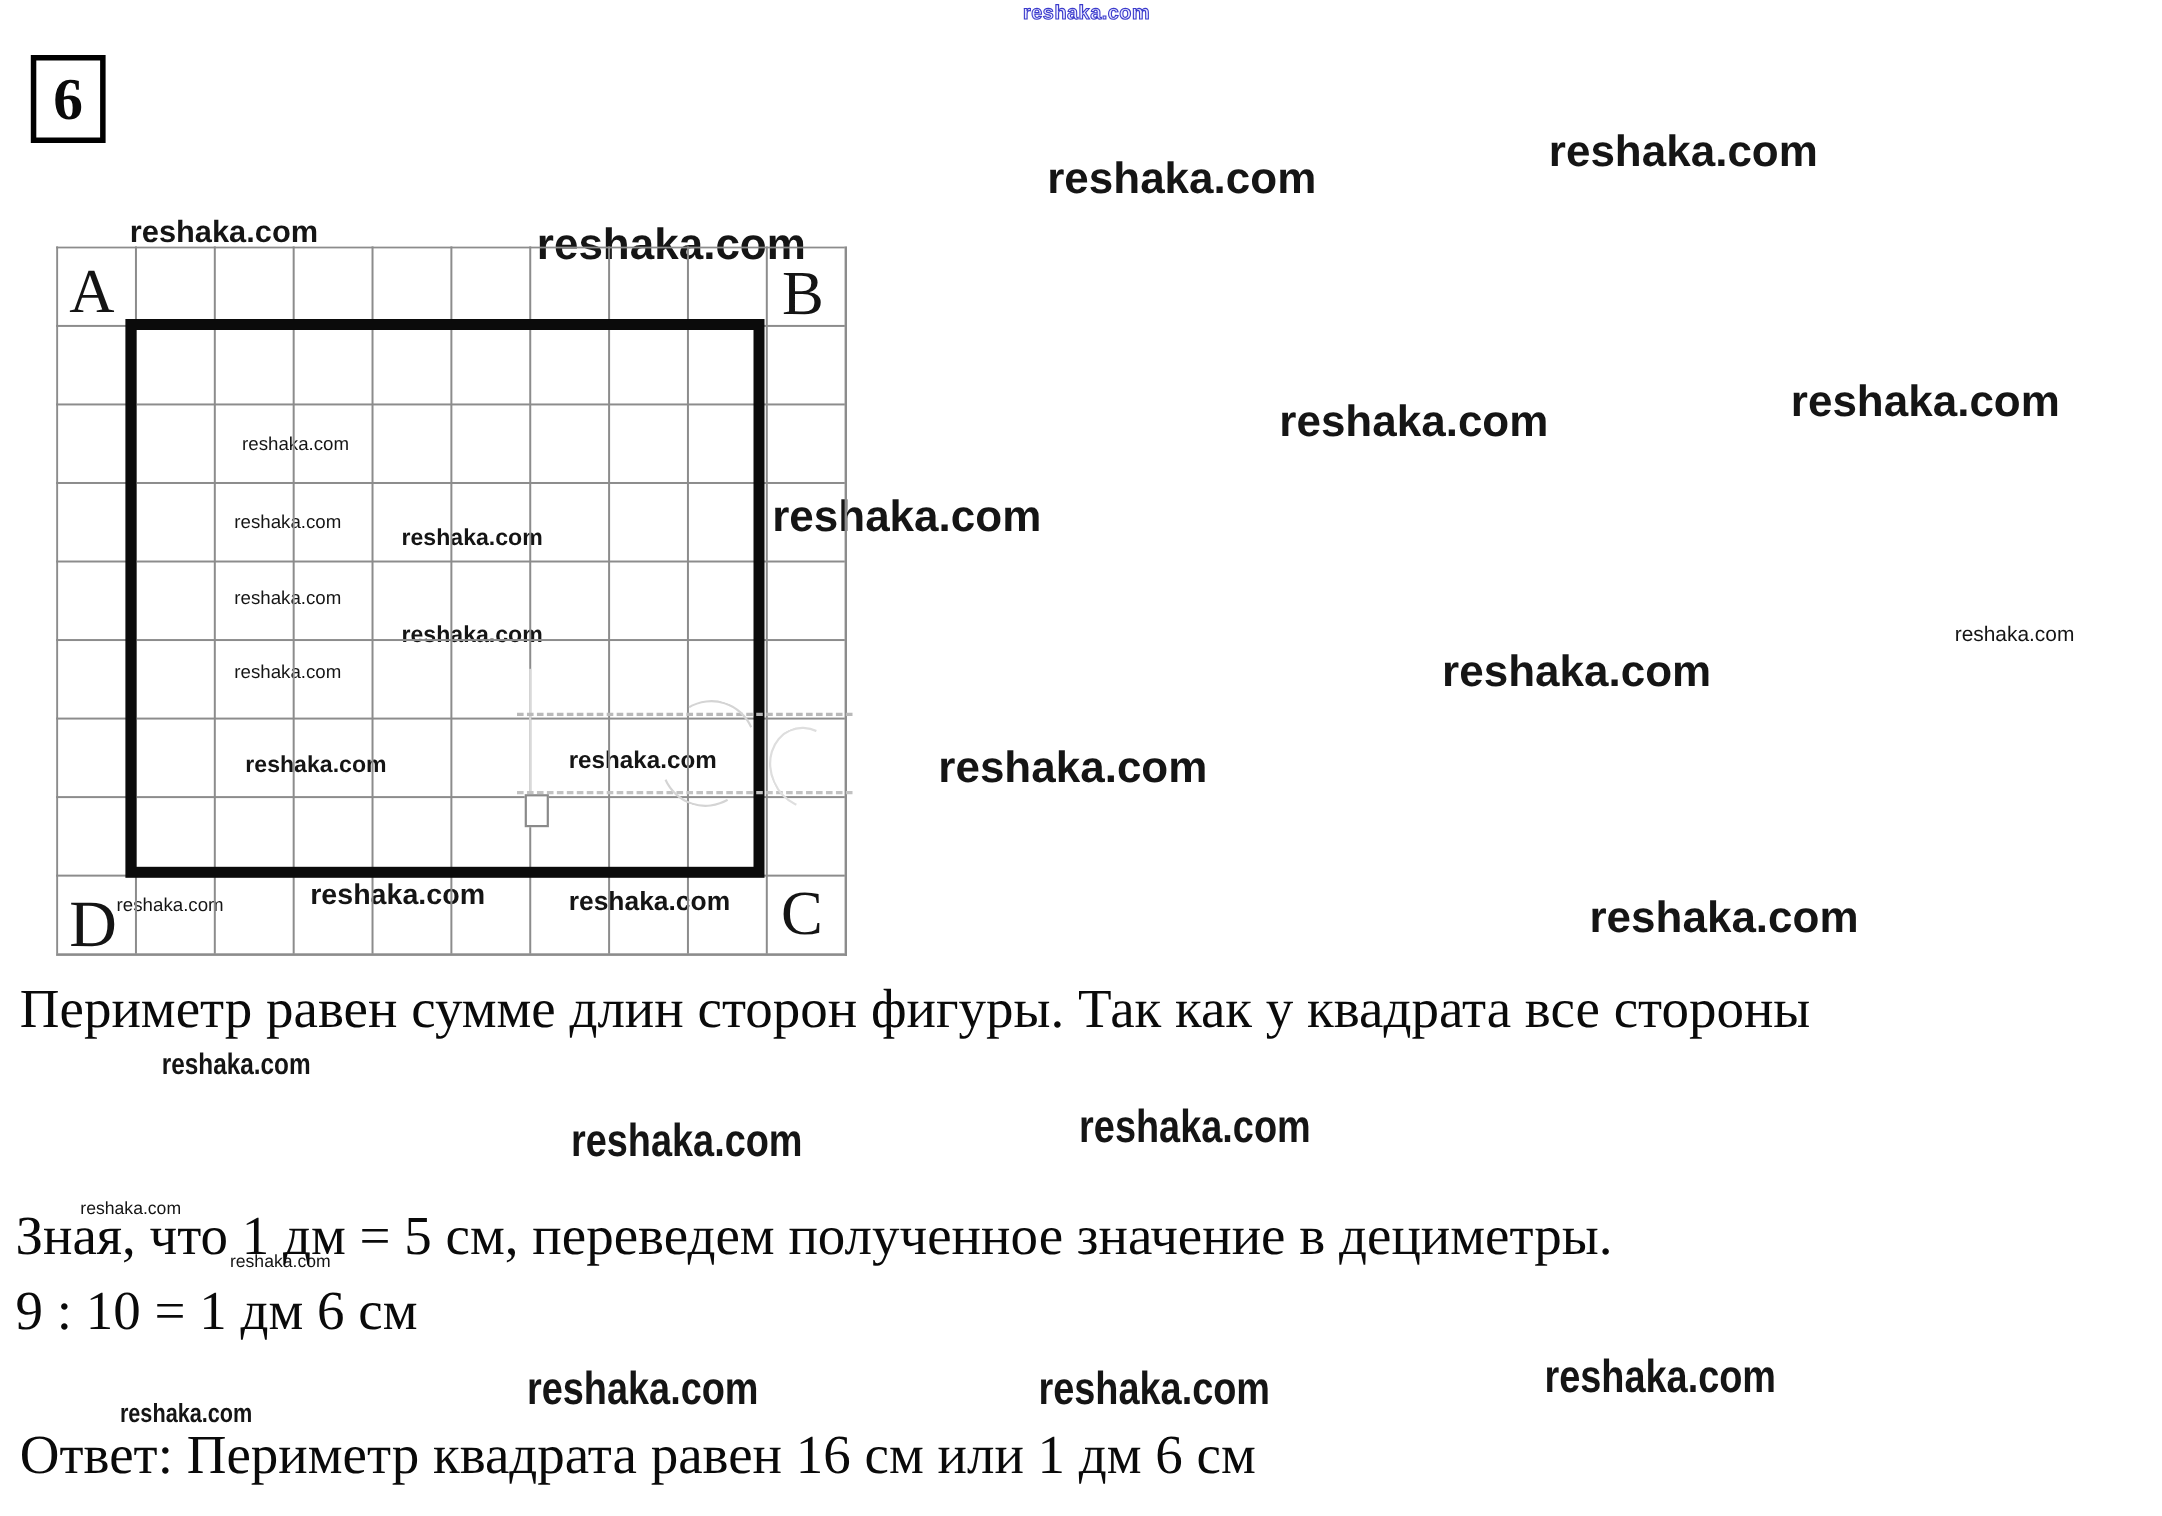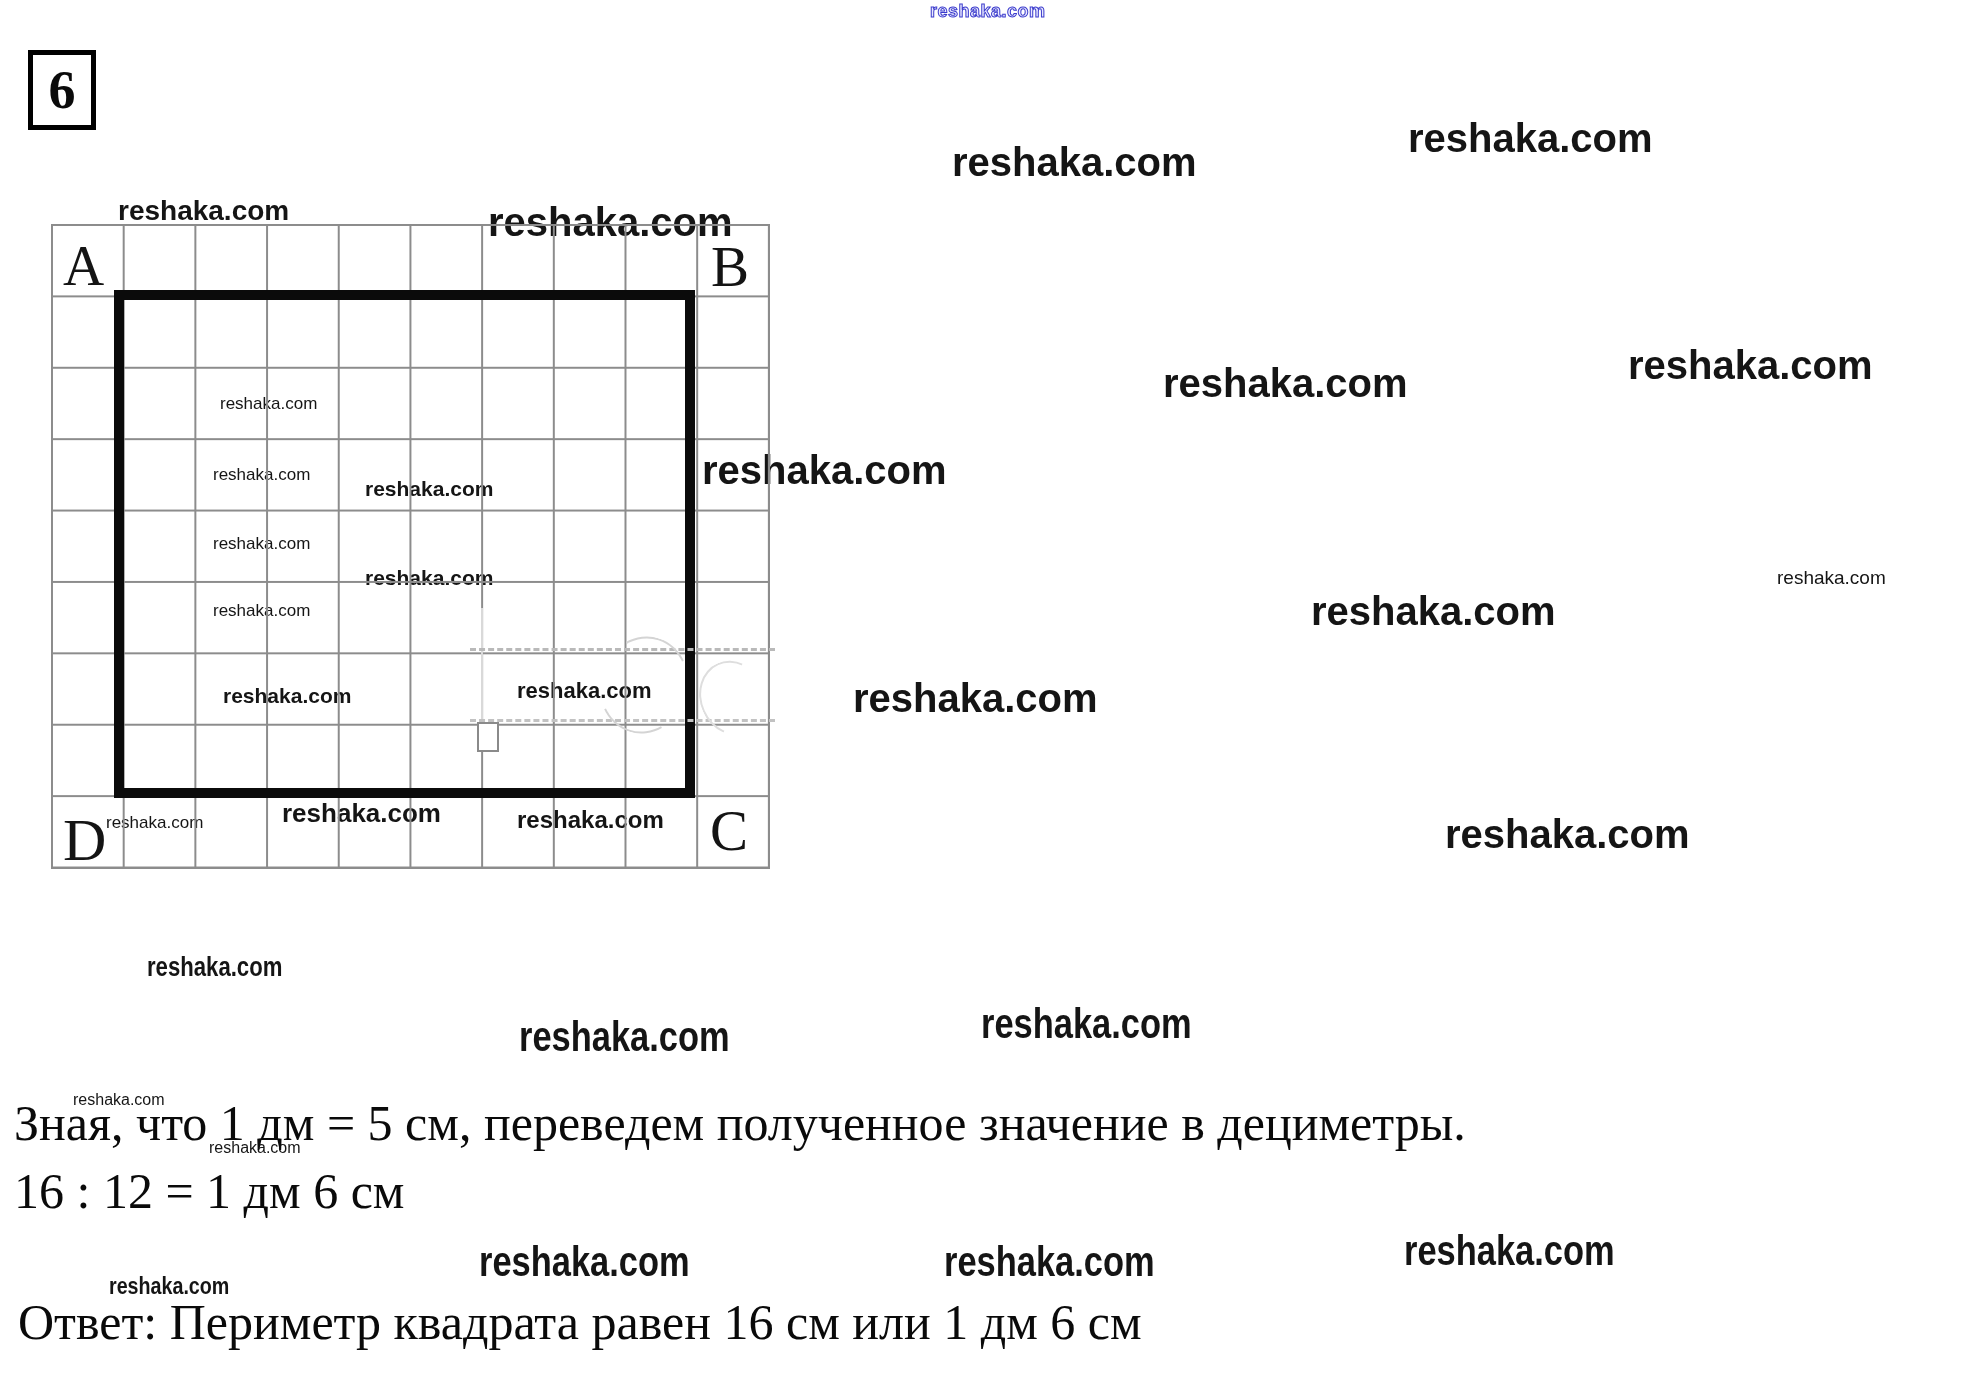--- a/index.html
+++ b/index.html
@@ -121,17 +121,18 @@
     <div class="ghost ghost-circle"></div>
     <div class="ghost ghost-arc2"></div>
     <div class="ghost ghost-rect"></div>
 
     <span class="corner corner-a">A</span>
     <span class="corner corner-b">B</span>
     <span class="corner corner-c">C</span>
     <span class="corner corner-d">D</span>
   </div>
 
+  <p class="line l1">Периметр равен сумме длин сторон фигуры. Так как у квадрата все стороны</p>
   <p class="line l4">Зная, что 1 дм = 5 см, переведем полученное значение в дециметры.</p>
-  <p class="line l5">16 : 12 = 1 дм 6 см</p>
+  <p class="line l5">9 : 10 = 1 дм 6 см</p>
   <p class="line l6">Ответ: Периметр квадрата равен 16 см или 1 дм 6 см</p>
 
 </div>
 
 </body></html>

